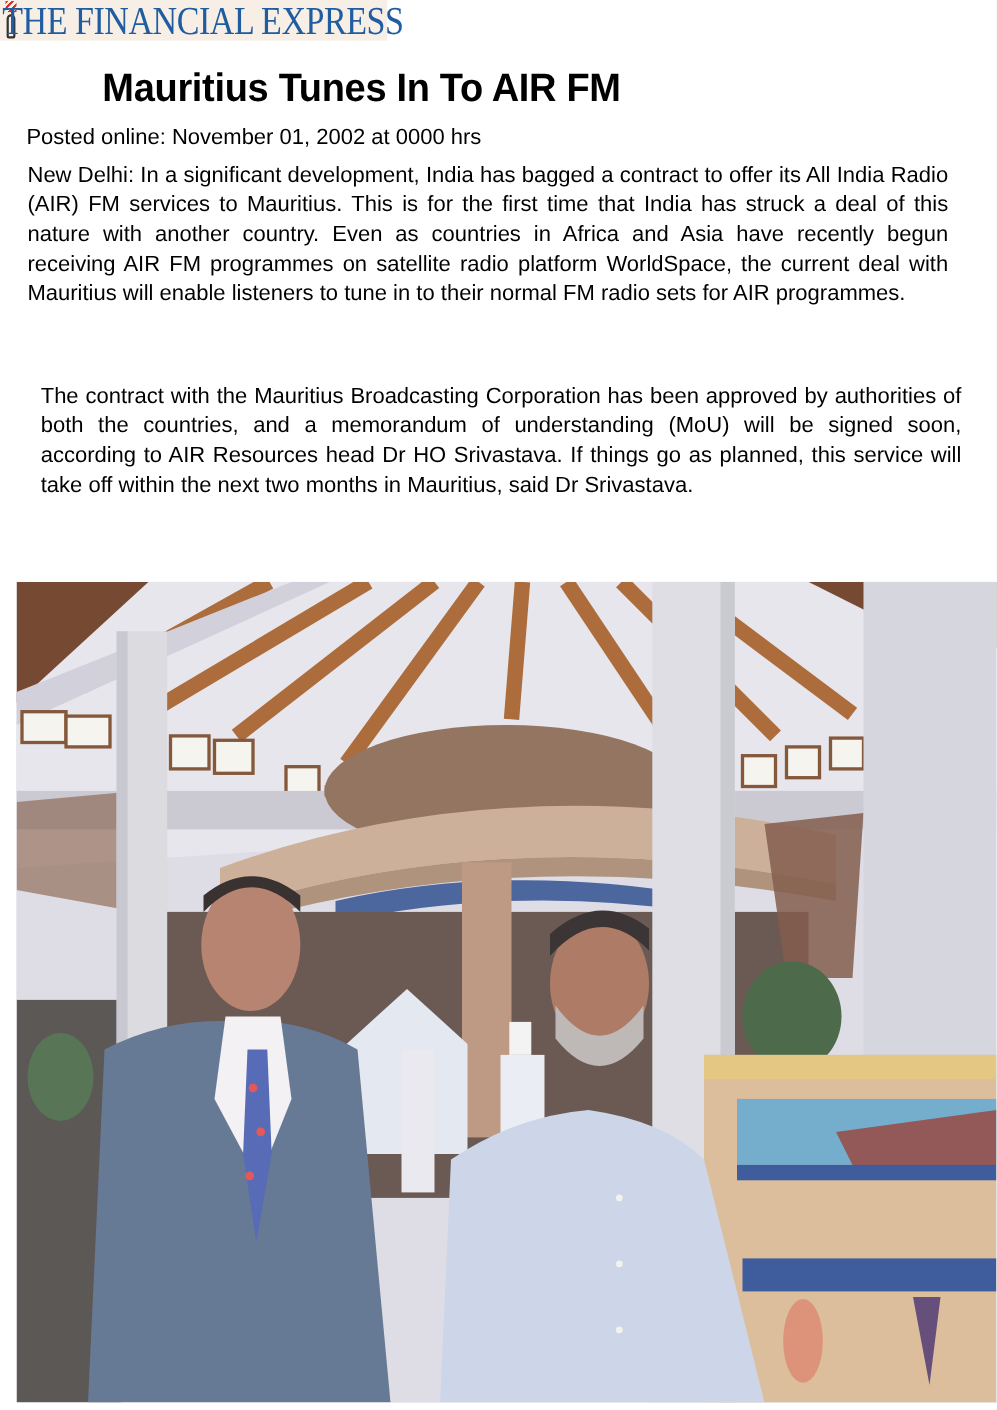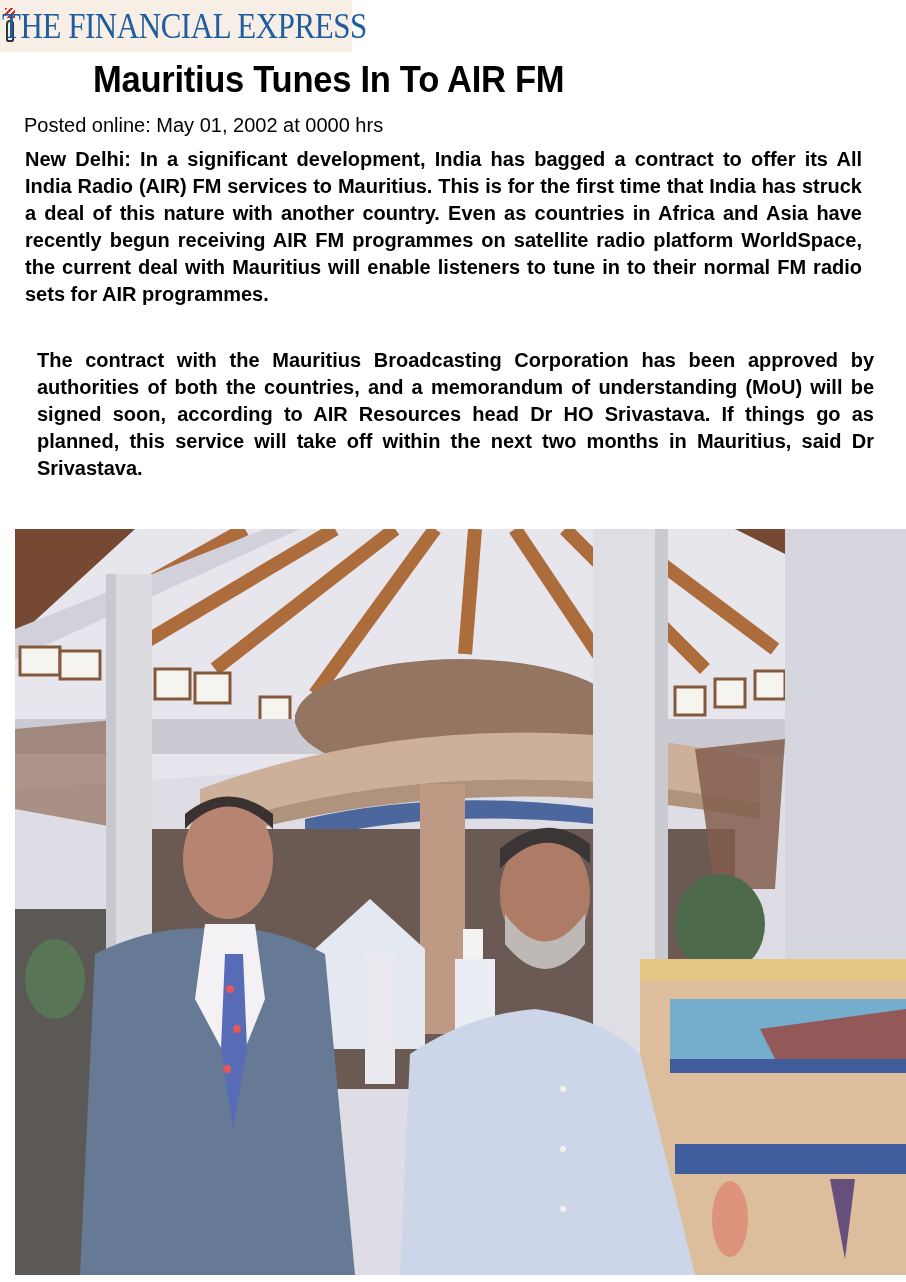--- a/index.html
+++ b/index.html
@@ -1,45 +1,45 @@
 <!DOCTYPE html>
 <html><head>
   <meta charset="utf-8">
   <style>
     html, body { margin: 0; padding: 0; background: #ffffff; }
     body { width: 906px; height: 1282px; position: relative; overflow: hidden; font-family: "Liberation Sans", sans-serif; color: #000; }
 
-    .masthead { position: absolute; left: 0; top: 0; width: 352px; height: 52px; background: #f7efe6; display: flex; align-items: center; }
+    .masthead { position: absolute; left: 0; top: 0; width: 352px; height: 37px; background: #f7efe6; display: flex; align-items: center; }
     .masthead .emblem { width: 18px; height: 40px; position: relative; margin-left: 2px; }
     .masthead .emblem .stripes { position: absolute; left: 3px; top: 2px; width: 10px; height: 10px; background: repeating-linear-gradient(135deg, #d4302a 0 2px, transparent 2px 4px); }
     .masthead .emblem .figure { position: absolute; left: 4px; top: 14px; width: 8px; height: 22px; border: 2px solid #333; border-radius: 4px 4px 2px 2px; box-sizing: border-box; }
     .masthead .brand { font-family: "Liberation Serif", serif; font-size: 36px; color: #1f5da0; letter-spacing: -0.5px; line-height: 40px; transform: scaleX(0.86); transform-origin: left center; white-space: nowrap; }
 
     .headline { position: absolute; left: 93px; top: 58px; font-size: 36px; font-weight: bold; line-height: 44px; letter-spacing: -0.3px; white-space: nowrap; transform: scaleX(0.96); transform-origin: left center; }
     .posted { position: absolute; left: 24px; top: 113px; font-size: 20px; line-height: 24px; white-space: nowrap; }
 
-    .article { position: absolute; left: 25px; width: 837px; font-size: 20px; line-height: 27px; text-align: justify; font-weight: bold; }
+    .article { position: absolute; left: 25px; width: 837px; font-size: 20px; line-height: 27px; text-align: justify; }
     .para1 { top: 146px; }
     .para2 { top: 335px; }
 
     .photo { position: absolute; left: 15px; top: 529px; width: 891px; height: 746px; overflow: hidden; background: #d9d6dc; }
   </style>
 </head>
 <body>
 
 <div class="masthead">
   <div class="emblem">
     <div class="stripes"></div>
     <div class="figure"></div>
   </div>
   <div class="brand">THE FINANCIAL EXPRESS</div>
 </div>
 
 <div class="headline">Mauritius Tunes In To AIR FM</div>
-<div class="posted">Posted online: May 01, 2002 at 0000 hrs</div>
+<div class="posted">Posted online: November 01, 2002 at 0000 hrs</div>
 
 <p class="article para1" style="margin:0">New Delhi: In a significant development, India has bagged a contract to offer its All India Radio (AIR) FM services to Mauritius. This is for the first time that India has struck a deal of this nature with another country. Even as countries in Africa and Asia have recently begun receiving AIR FM programmes on satellite radio platform WorldSpace, the current deal with Mauritius will enable listeners to tune in to their normal FM radio sets for AIR programmes.</p>
 <p class="article para2" style="margin:12px">The contract with the Mauritius Broadcasting Corporation has been approved by authorities of both the countries, and a memorandum of understanding (MoU) will be signed soon, according to AIR Resources head Dr HO Srivastava. If things go as planned, this service will take off within the next two months in Mauritius, said Dr Srivastava.</p>
 
 <div class="photo">
   <svg width="891" height="746" viewBox="0 0 891 746" xmlns="http://www.w3.org/2000/svg">
 
     <rect x="0" y="0" width="891" height="746" fill="#dcdbe3"></rect>
     <polygon points="0,0 891,0 891,200 0,260" fill="#e6e4ec"></polygon>
 

